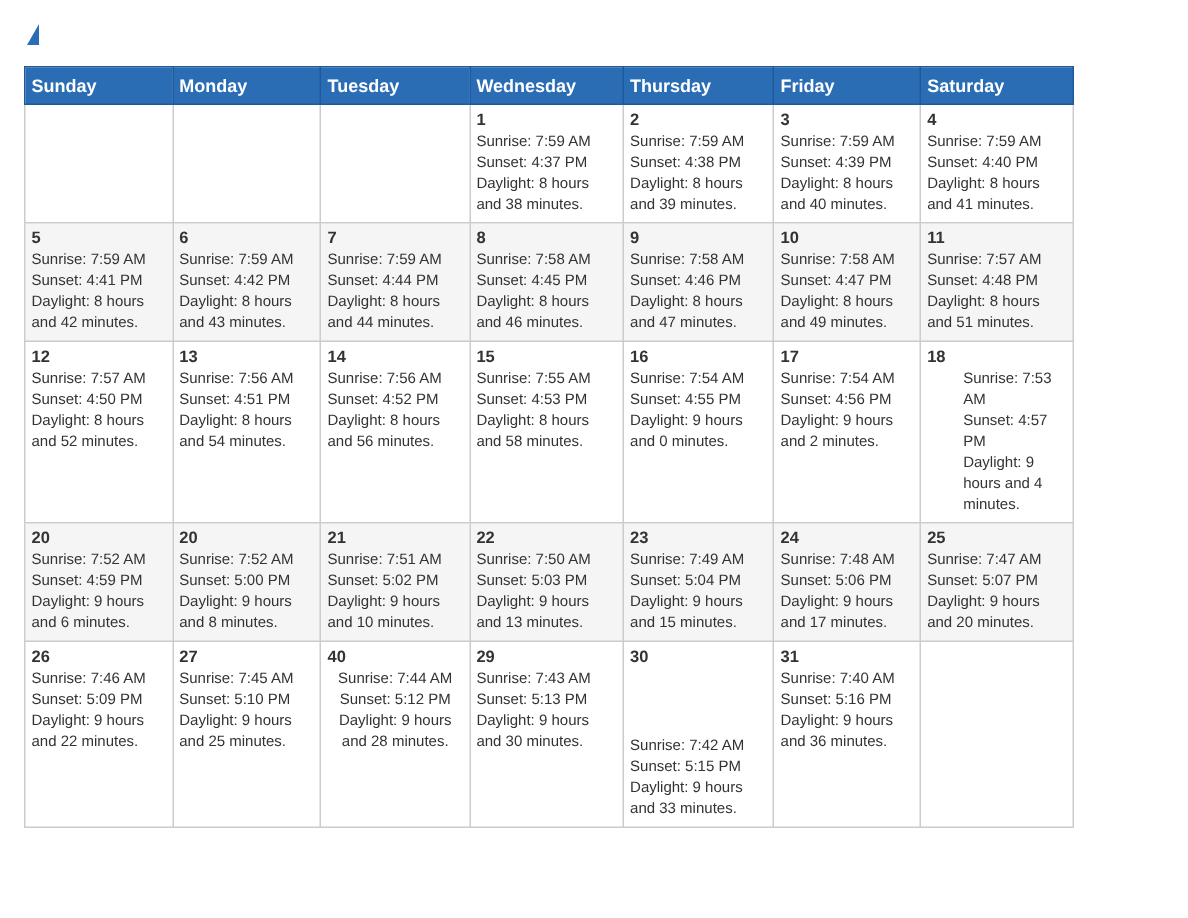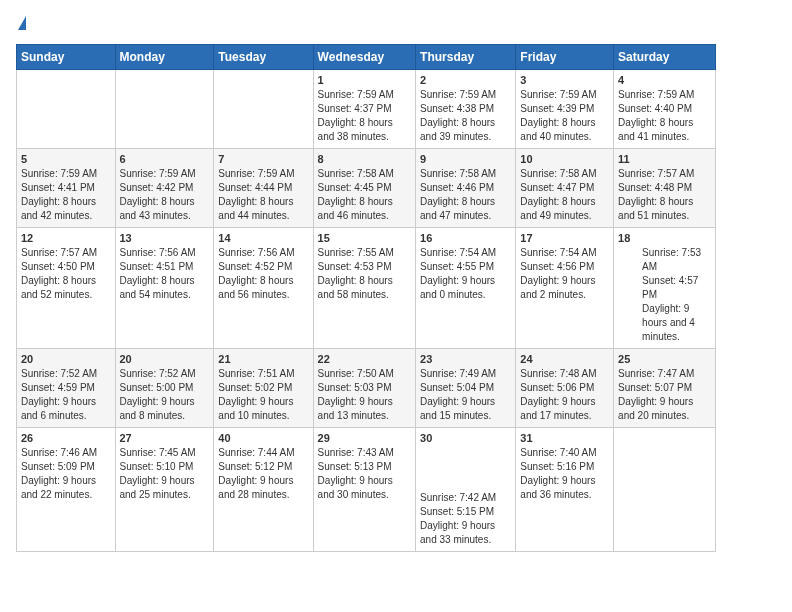--- a/index.html
+++ b/index.html
@@ -302,21 +302,21 @@
 Daylight: 9 hours and 22 minutes.</div>
           </td>
           <td>
             <div class="day-number">27</div>
             <div class="day-info" style="white-space: pre-line;">Sunrise: 7:45 AM
 Sunset: 5:10 PM
 Daylight: 9 hours and 25 minutes.</div>
           </td>
           <td>
             <div class="day-number">40</div>
-            <div class="day-info" style="white-space: pre-line;">Sunrise: 7:44 AM
+            <div class="day-info" style="white-space: pre-line; text-align: center;">Sunrise: 7:44 AM
 Sunset: 5:12 PM
 Daylight: 9 hours and 28 minutes.</div>
           </td>
           <td>
             <div class="day-number">29</div>
             <div class="day-info" style="white-space: pre-line;">Sunrise: 7:43 AM
 Sunset: 5:13 PM
 Daylight: 9 hours and 30 minutes.</div>
           </td>
           <td>

